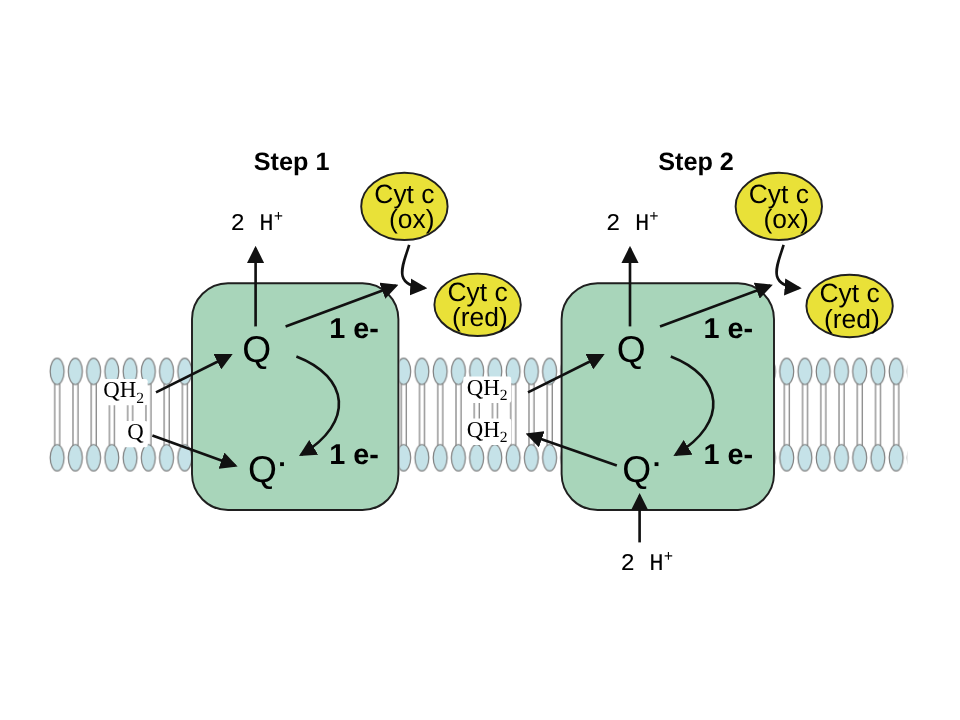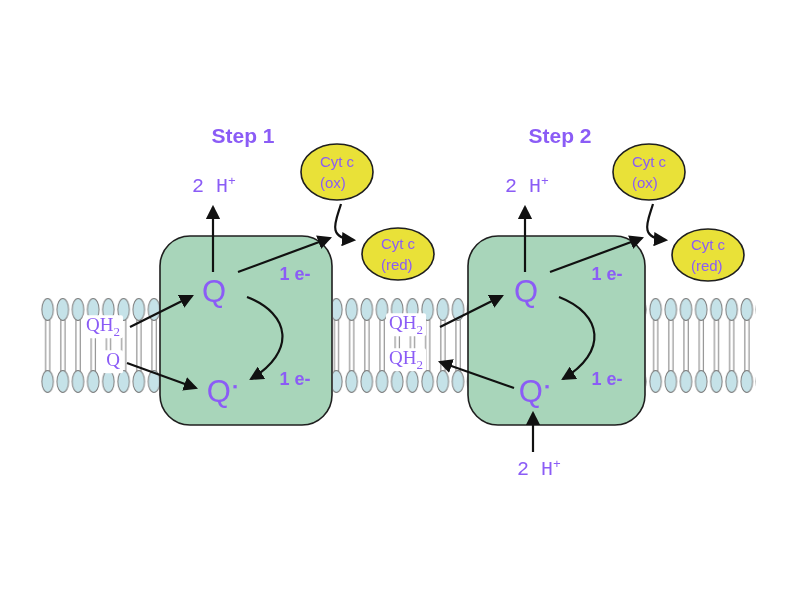--- a/index.html
+++ b/index.html
@@ -7,34 +7,34 @@
     position:relative;
     width:800px; height:600px;
     background:#ffffff;
     overflow:hidden;
     font-family:"Liberation Sans", sans-serif;
   }
   #diagram-svg { position:absolute; left:0; top:0; }
   .lbl {
     position:absolute;
     transform:translate(-50%,-50%);
-    color:#8b5cf6;
+    color:#000000;
     white-space:nowrap;
-    text-align:left;
+    text-align:right;
     line-height:1.05;
   }
   .step-title { font-size:21px; font-weight:bold; }
   .proton { font-size:20px;font-family:Liberation Mono, monospace; }
   .proton sup { font-size:13px; }
   .q-big { font-size:31px; }
   .q-dot { font-size:13px; position:relative; top:-11px; margin-left:2px; }
-  .electron { font-size:18px; font-weight:bold; }
+  .electron { font-size:24px; font-weight:bold; }
   .mem-label { font-size:19px; background:#ffffff; padding:0 3px; border-radius:2px;font-family:Liberation Serif, serif; }
   .mem-label sub { font-size:13px; }
-  .cytc { font-size:15px; line-height:21px; }
+  .cytc { font-size:22px; line-height:21px; }
 </style>
 </head>
 <body>
 
 <div id="canvas">
 
   <svg id="diagram-svg" width="800" height="600" viewBox="0 0 800 600">
     <defs>
       <marker id="ah" viewBox="0 0 10 10" refX="8.5" refY="5" markerWidth="6.5" markerHeight="6.5" orient="auto-start-reverse">
         <path d="M0,0 L10,5 L0,10 z" fill="#111111"></path>
@@ -95,21 +95,21 @@
   <div class="lbl cytc" style="left:337px; top:172px;">
       <div>Cyt c</div>
       <div>(ox)</div>
     </div>
 
   <div class="lbl cytc" style="left:398px; top:254px;">
       <div>Cyt c</div>
       <div>(red)</div>
     </div>
 
-  <div class="lbl step-title" style="left:560px; top:136px;">Step 2</div>
+  <div class="lbl step-title" style="left:580px; top:136px;">Step 2</div>
 
   <div class="lbl proton" style="left:527px; top:186px;"><span>2 H</span><sup>+</sup></div>
 
   <div class="lbl q-big" style="left:526px; top:292px;">Q</div>
 
   <div class="lbl q-big" style="left:534px; top:392px;"><span>Q</span><span class="q-dot">▪</span></div>
 
   <div class="lbl electron" style="left:607px; top:274px;">1 e-</div>
 
   <div class="lbl electron" style="left:607px; top:379px;">1 e-</div>

